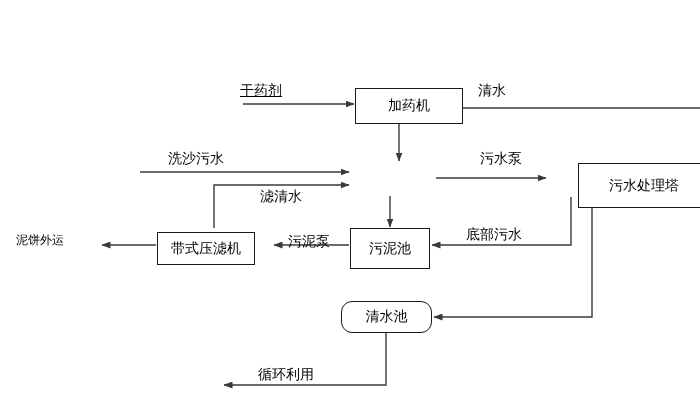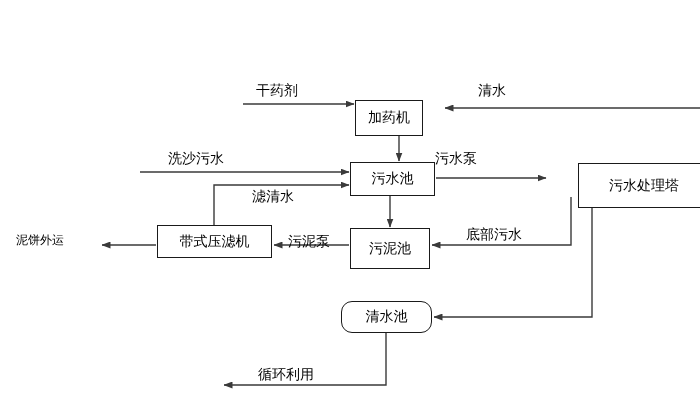--- a/index.html
+++ b/index.html
@@ -94,53 +94,50 @@
 
       <path d="M 571 197 L 571 245 L 432 245" marker-end="url(#arrow)"></path>
 
       <path d="M 592 197 L 592 317 L 434 317" marker-end="url(#arrow)"></path>
 
       <path d="M 386 333 L 386 385 L 224 385" marker-end="url(#arrow)"></path>
 
     </g>
   </svg>
 
-  <div class="node" style="left:355px; top:100px; width:68px; height:36px;">
+  <div class="node" style="left:355px; top:88px; width:108px; height:36px;">
     <span>加药机</span>
   </div>
 
-  <div class="node" style="left:350px; top:162px; width:85px; height:34px;">
-    <span>污水池</span>
-  </div>
 
   <div class="node" style="left:578px; top:163px; width:132px; height:45px;">
     <span>污水处理塔</span>
   </div>
 
-  <div class="node" style="left:157px; top:225px; width:115px; height:33px;">
+  <div class="node" style="left:157px; top:232px; width:98px; height:33px;">
     <span>带式压滤机</span>
   </div>
 
   <div class="node" style="left:350px; top:228px; width:80px; height:41px;">
     <span>污泥池</span>
   </div>
 
   <div class="node" style="left:341px; top:301px; width:91px; height:32px;border-radius:11px;">
     <span>清水池</span>
   </div>
 
-  <div class="edge-label" style="left:256px; top:82px;">干药剂</div>
+  <div class="edge-label" style="left:240px; top:82px;text-decoration:underline;">干药剂</div>
 
   <div class="edge-label" style="left:478px; top:82px;">清水</div>
 
   <div class="edge-label" style="left:168px; top:150px;">洗沙污水</div>
 
-  <div class="edge-label" style="left:252px; top:188px;">滤清水</div>
+  <div class="edge-label" style="left:260px; top:188px;">滤清水</div>
 
-  <div class="edge-label" style="left:435px; top:150px;text-align:center;">污水泵</div>
+  <div class="edge-label" style="left:480px; top:150px;text-align:center;">污水泵</div>
 
   <div class="edge-label" style="left:288px; top:226px;margin-top:7px;">污泥泵</div>
 
   <div class="edge-label" style="left:466px; top:226px;">底部污水</div>
 
   <div class="io-label" style="left:16px; top:232px;">泥饼外运</div>
 
   <div class="edge-label" style="left:258px; top:366px;">循环利用</div>
 
 </div>

